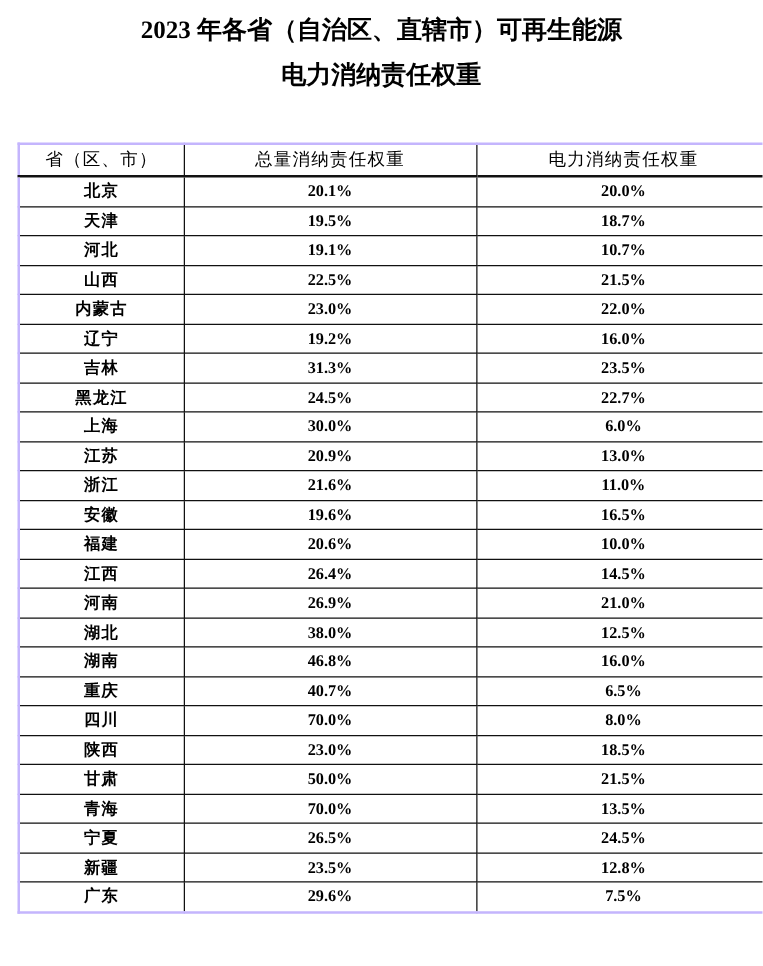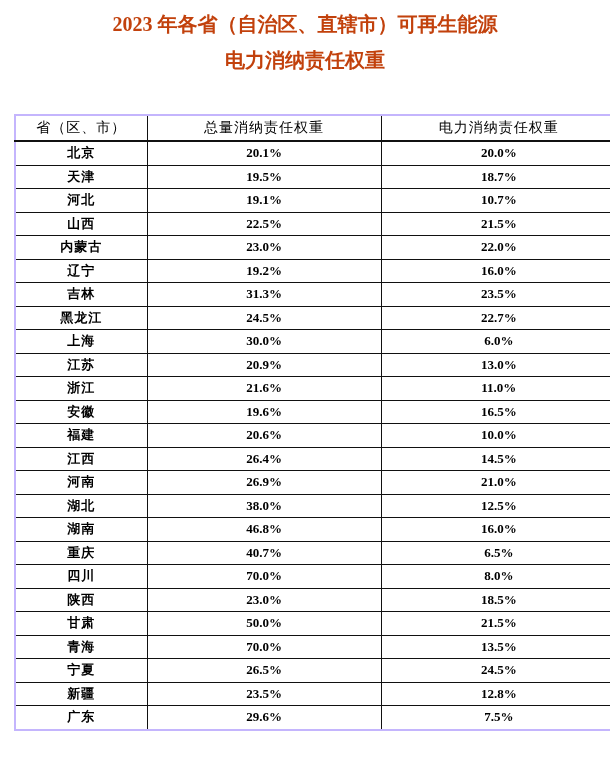--- a/index.html
+++ b/index.html
@@ -16,21 +16,21 @@
   }
   .doc-title {
     position: absolute;
     top: 6px;
     left: 0;
     width: 610px;
     text-align: center;
     font-weight: bold;
     font-size: 20px;
     line-height: 36px;
-    color: #c2410c;
+    color: #000000;
     font-family: "Liberation Serif", serif;
   }
   table.weights {
     position: absolute;
     left: 14px;
     top: 82px;
     width: 602px;
     border-collapse: collapse;
     table-layout: fixed;
     border: 2px solid #c4b5fd;

